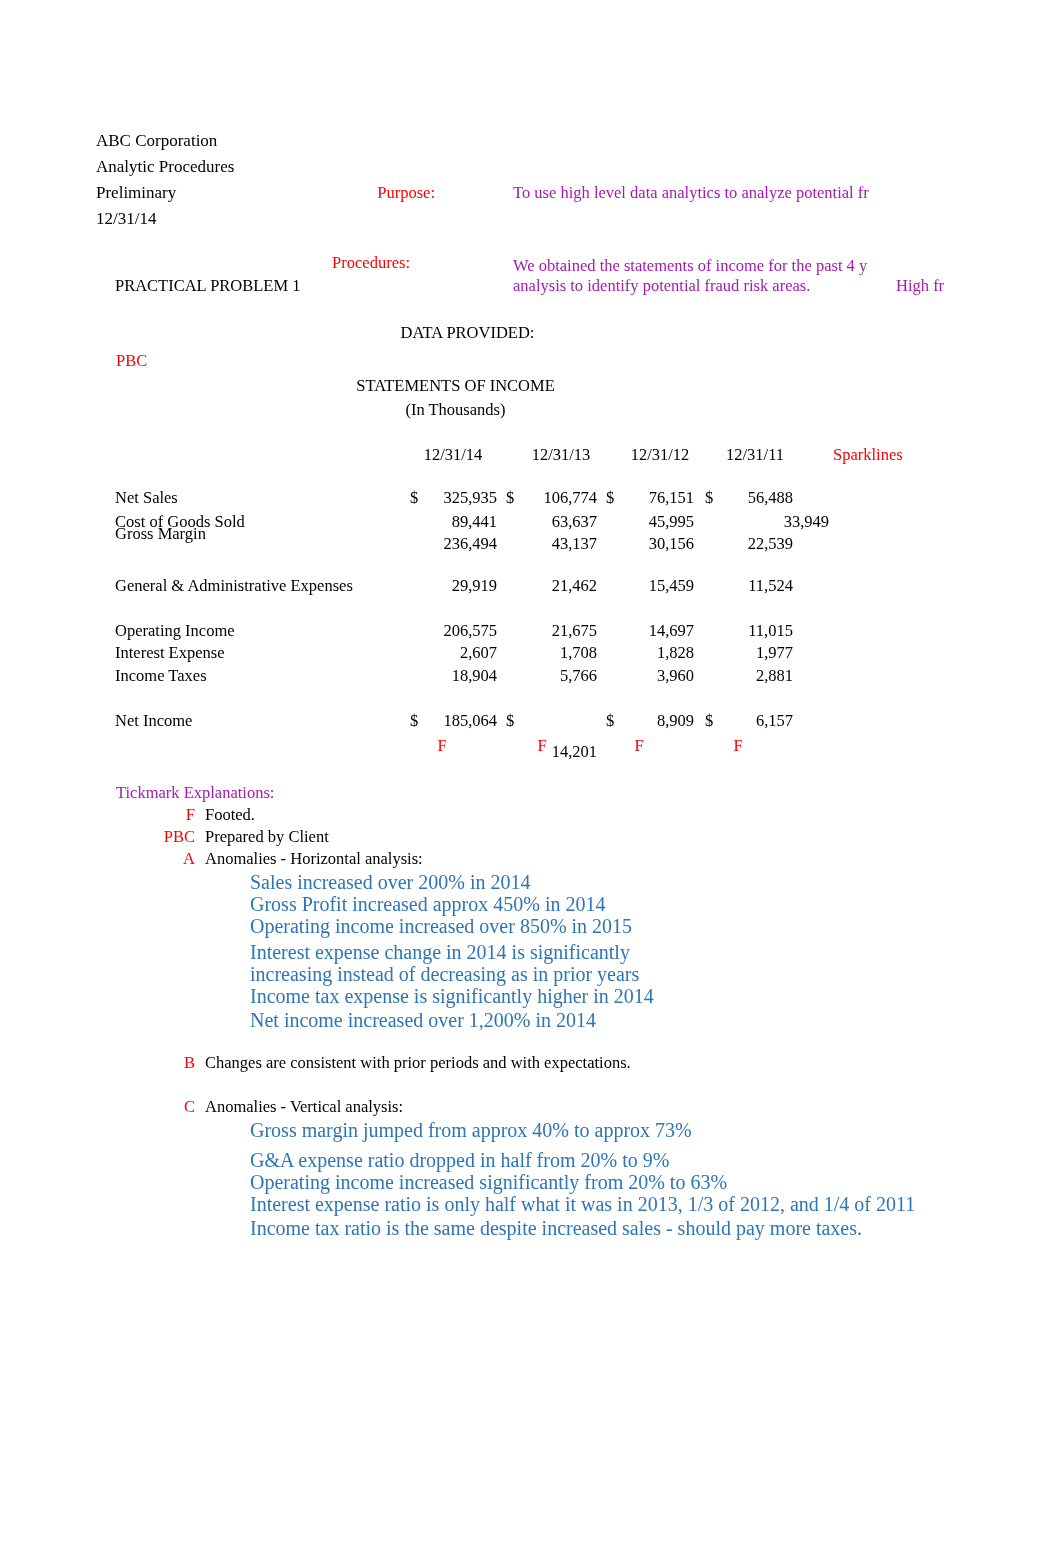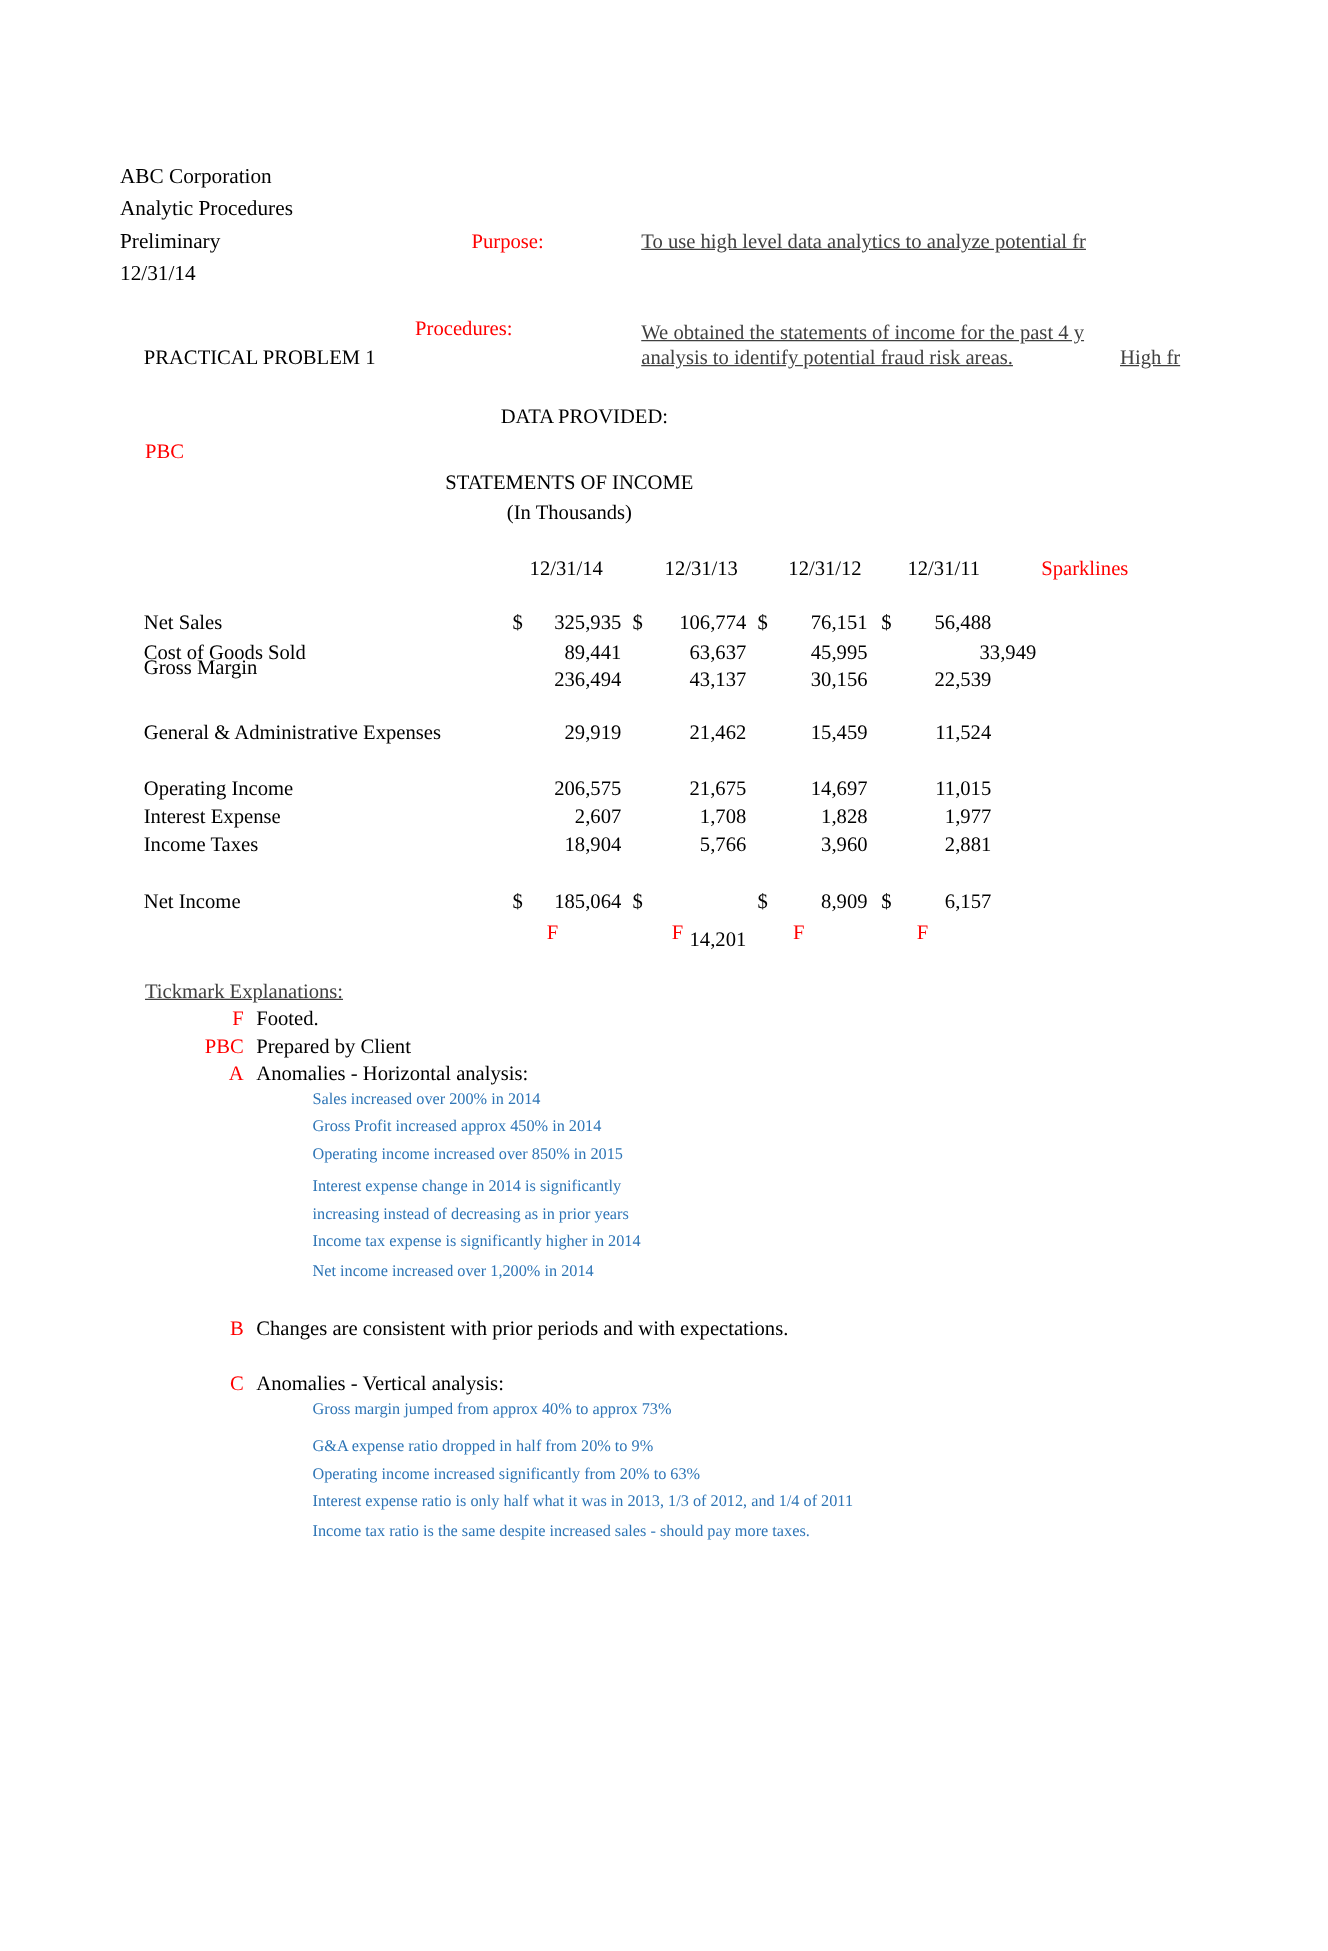--- a/index.html
+++ b/index.html
@@ -17,21 +17,21 @@
     overflow: hidden;
   }
   .page {
     position: relative;
     width: 1062px;
     height: 1561px;
   }
   .abs { position: absolute; white-space: pre; }
 
   .red  { color: #FF0000; }
-  .blue { color: #404040; text-decoration: underline; }
+  .blue { color: #a21caf; }
   .blk  { color: #000000; }
 
   .f16  { font-size: 16.5px; }
 
   
   .hdr-line { left: 96px; font-size: 17px; line-height: 26px; }
 
   
   .lbl-right {
     text-align: right;
@@ -86,21 +86,21 @@
   }
   .tk-txt {
     position: absolute;
     left: 205px;
     font-size: 16.5px;
     white-space: pre;
   }
   .tk-sub {
     position: absolute;
     left: 250px;
-    font-size: 13px;
+    font-size: 20px;
     color: #2E75B6;
     white-space: pre;
   }
   .centered {
     position: absolute;
     text-align: center;
     font-size: 16.5px;
     white-space: pre;
   }
 </style>

